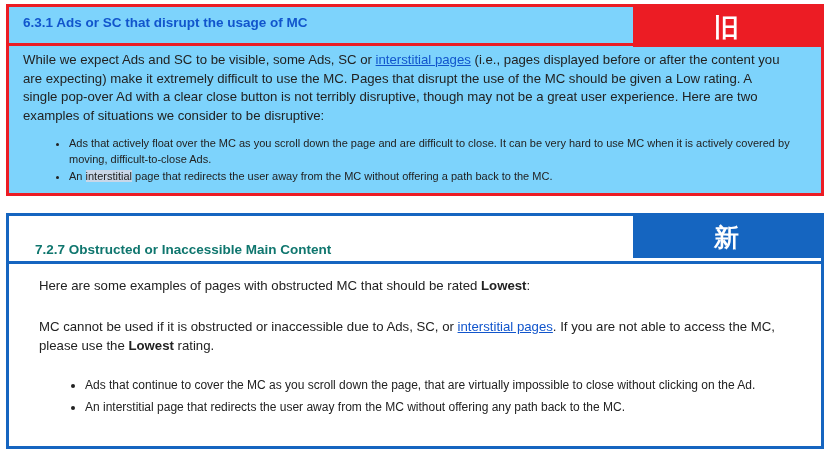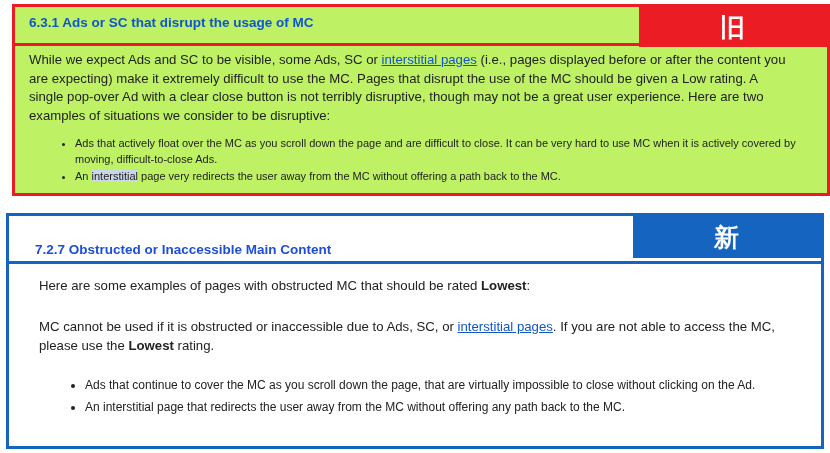--- a/index.html
+++ b/index.html
@@ -16,27 +16,27 @@
   .page {
     position: relative;
     width: 830px;
     height: 453px;
     box-sizing: border-box;
   }
 
   
   .panel-old {
     position: absolute;
-    left: 12px;
+    left: 6px;
     top: 4px;
     width: 818px;
     height: 192px;
     border: 3px solid #ec1c24;
     box-sizing: border-box;
-    background: #bef264;
+    background: #7dd3fc;
   }
   .old-tag {
     position: absolute;
     right: 0px;
     top: 0px;
     width: 188px;
     height: 40px;
     background: #ec1c24;
     color: #ffffff;
     font-size: 25px;
@@ -110,21 +110,21 @@
     align-items: center;
     justify-content: center;
     letter-spacing: 1px;
   }
   .new-heading {
     position: absolute;
     left: 26px;
     top: 26px;
     font-size: 13.5px;
     font-weight: bold;
-    color: #1d4ed8;
+    color: #0f766e;
   }
   .new-divider {
     position: absolute;
     left: 0px;
     top: 45px;
     width: 100%;
     height: 3px;
     background: #1565c0;
   }
   .new-body {
@@ -170,21 +170,21 @@
 <div class="page">
 
   <div class="panel-old">
     <div class="old-heading">6.3.1 Ads or SC that disrupt the usage of MC</div>
     <div class="old-tag">旧</div>
     <div class="old-divider"></div>
     <div class="old-body">
       <p><span>While we expect Ads and SC to be visible, some Ads, SC or </span><span class="lnk">interstitial pages</span><span> (i.e., pages displayed before or after the content you are expecting) make it extremely difficult to use the MC.  Pages that disrupt the use of the MC should be given a Low rating.  A single pop-over Ad with a clear close button is not terribly disruptive, though may not be a great user experience.  Here are two examples of situations we consider to be disruptive:</span></p>
       <ul class="old-list">
         <li>Ads that actively float over the MC as you scroll down the page and are difficult to close.  It can be very hard to use MC when it is actively covered by moving, difficult-to-close Ads.</li>
-        <li><span>An </span><span class="hl">interstitial</span><span> page very redirects the user away from the MC without offering a path back to the MC.</span></li>
+        <li><span>An </span><span class="hl">interstitial</span><span> page that redirects the user away from the MC without offering a path back to the MC.</span></li>
       </ul>
     </div>
   </div>
 
   <div class="panel-new">
     <div class="new-tag">新</div>
     <div class="new-heading">7.2.7 Obstructed or Inaccessible Main Content</div>
     <div class="new-divider"></div>
     <div class="new-body">
       <p><span>Here are some examples of pages with obstructed MC that should be rated </span><span class="bold">Lowest</span><span>:</span></p>

